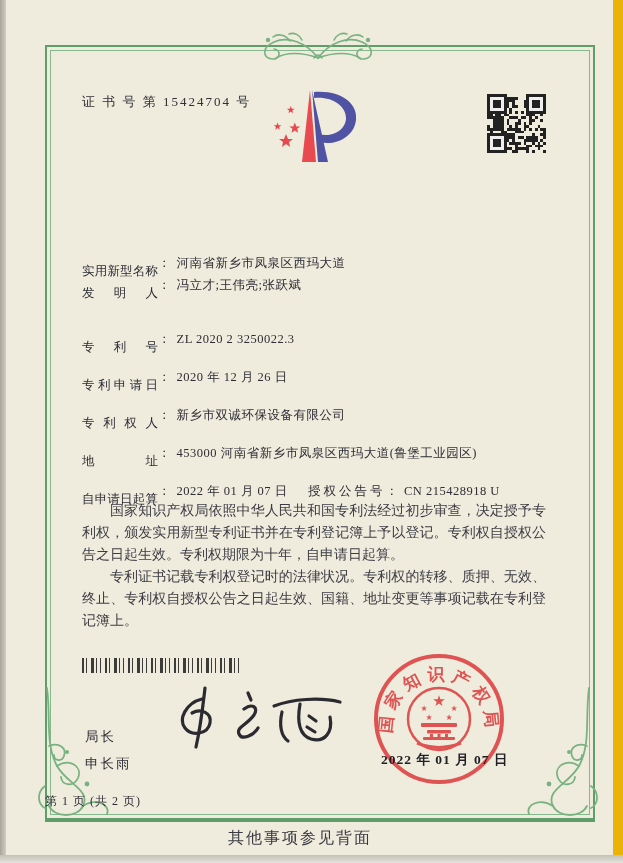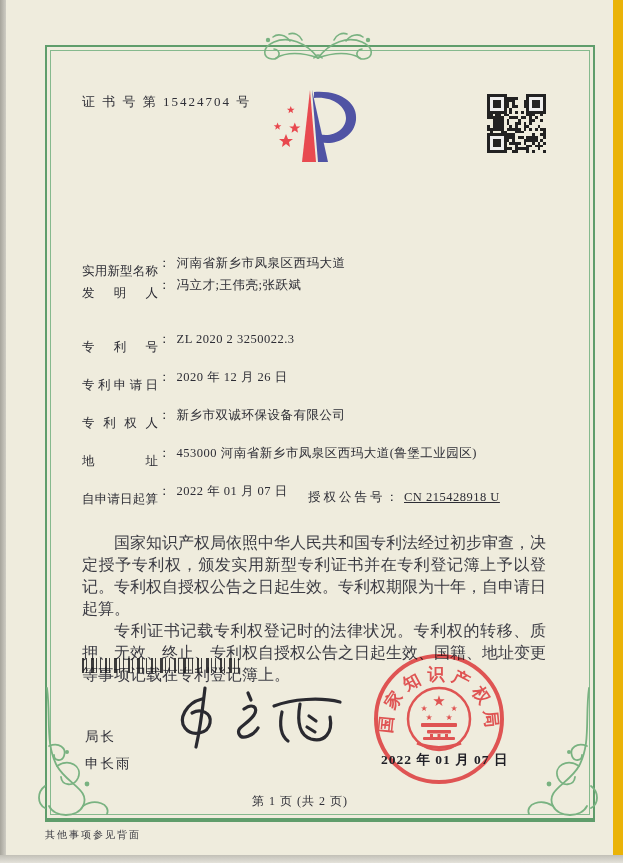--- a/index.html
+++ b/index.html
@@ -38,44 +38,44 @@
   .title{
     left:45px;top:180px;width:546px;text-align:center;
     font-size:31px;letter-spacing:7px;color:#3a3a43;font-weight:500;
   }
 
   .fields{left:82px;top:249px;width:478px;font-size:12.5px;color:#2d2d35;}
   .field-row{position:absolute;left:0;white-space:nowrap;}
   .field-label{display:inline-block;width:76px;text-align:justify;text-align-last:justify;vertical-align:top;margin-top:8px;}
   .field-colon{display:inline-block;margin-right:6px;}
   .field-value{letter-spacing:.5px;}
-  .grant-no{position:absolute;left:226px;top:6px;white-space:nowrap;text-decoration:underline;}
+  .grant-no{position:absolute;left:226px;top:0;white-space:nowrap;}
   .grant-no .field-label2{display:inline-block;letter-spacing:3px;}
 
-  .paragraphs{left:82px;top:532px;width:464px;font-size:16px;line-height:22px;color:#3c3c44;text-align:justify;}
+  .paragraphs{left:82px;top:500px;width:464px;font-size:14px;line-height:22px;color:#3c3c44;text-align:justify;}
   .paragraphs p{margin:0;text-indent:2em;}
 
   .barcode{
     left:82px;top:658px;width:157px;height:15px;opacity:.85;
     background:
       repeating-linear-gradient(90deg,
         #1d1d1f 0 2px,transparent 2px 4px,
         #1d1d1f 4px 5px,transparent 5px 9px,
         #1d1d1f 9px 12px,transparent 12px 14px,
         #1d1d1f 14px 15px,transparent 15px 18px,
         #1d1d1f 18px 19px,transparent 19px 23px);
   }
 
   .officer{left:85px;top:699px;font-size:13.5px;color:#2e2e36;line-height:27px;letter-spacing:2px;}
   .sig-svg{left:168px;top:683px;}
   .seal-svg{left:371px;top:651px;opacity:.92;mix-blend-mode:multiply;}
   .seal-date{left:381px;top:751px;font-size:13.5px;letter-spacing:1px;color:#1f1f26;font-weight:bold;}
 
-  .page-info{left:45px;top:793px;width:510px;text-align:center;font-size:12px;color:#2f2f37;letter-spacing:1px;}
-  .footer-note{left:45px;top:828px;width:510px;text-align:left;font-size:10px;color:#3a3a41;letter-spacing:2px;}
+  .page-info{left:45px;top:793px;width:510px;text-align:left;font-size:12px;color:#2f2f37;letter-spacing:1px;}
+  .footer-note{left:45px;top:828px;width:510px;text-align:center;font-size:16px;color:#3a3a41;letter-spacing:2px;}
 
   .logo-svg{left:266px;top:84px;}
   .qr{left:487px;top:94px;width:59px;height:59px;}
 
   .orn{color:#79b281;}
 </style>
 </head>
 <body>
 
 <div class="stage">

